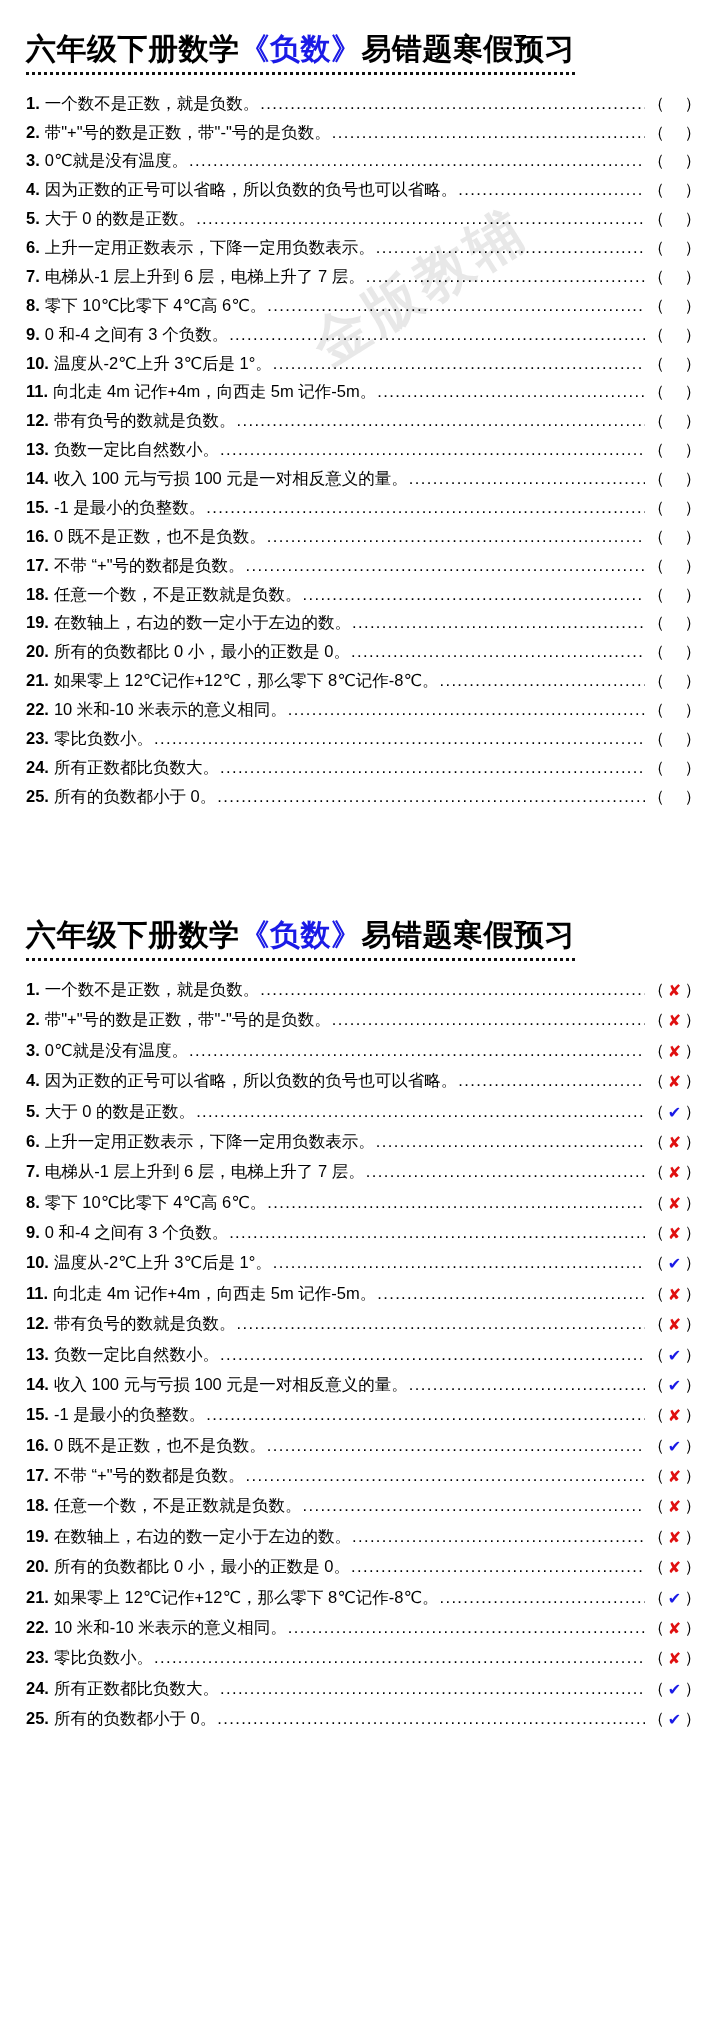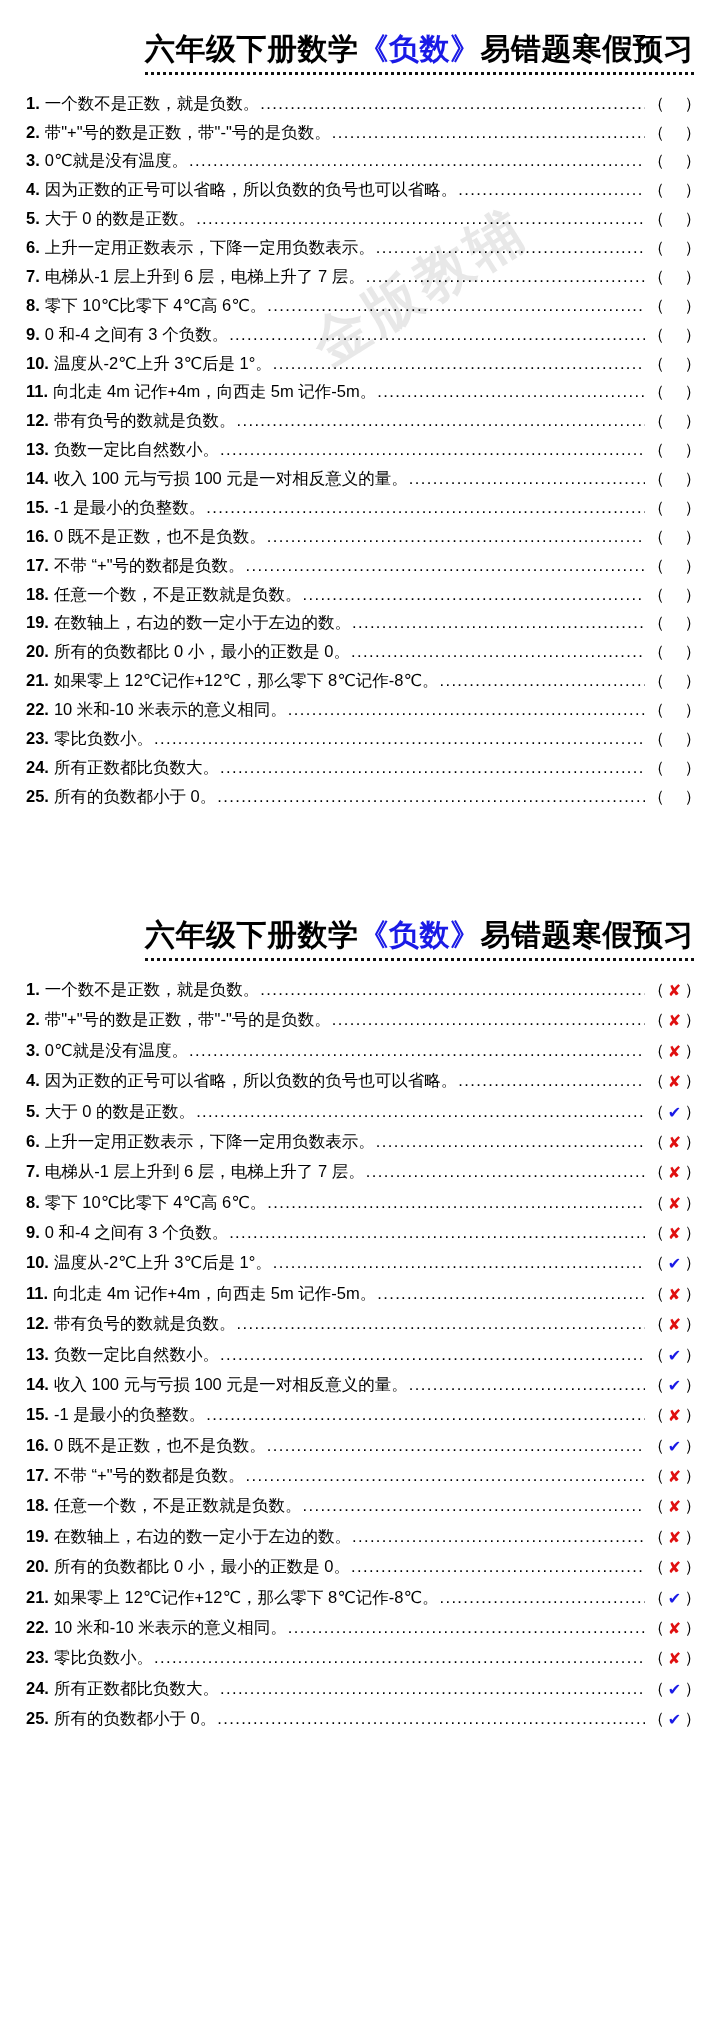--- a/index.html
+++ b/index.html
@@ -23,21 +23,21 @@
     padding: 0 26px;
     box-sizing: border-box;
     width: 720px;
   }
   .sheet.first { padding-top: 30px; }
   .sheet.second { padding-top: 18px; }
 
   
   .title-wrap {
     position: relative;
-    text-align: right;
+    text-align: left;
     margin-bottom: 14px;
   }
   .title {
     display: inline-block;
     font-size: 30px;
     font-weight: bold;
     letter-spacing: 0.5px;
     line-height: 1.25;
     white-space: nowrap;
     padding-bottom: 4px;

